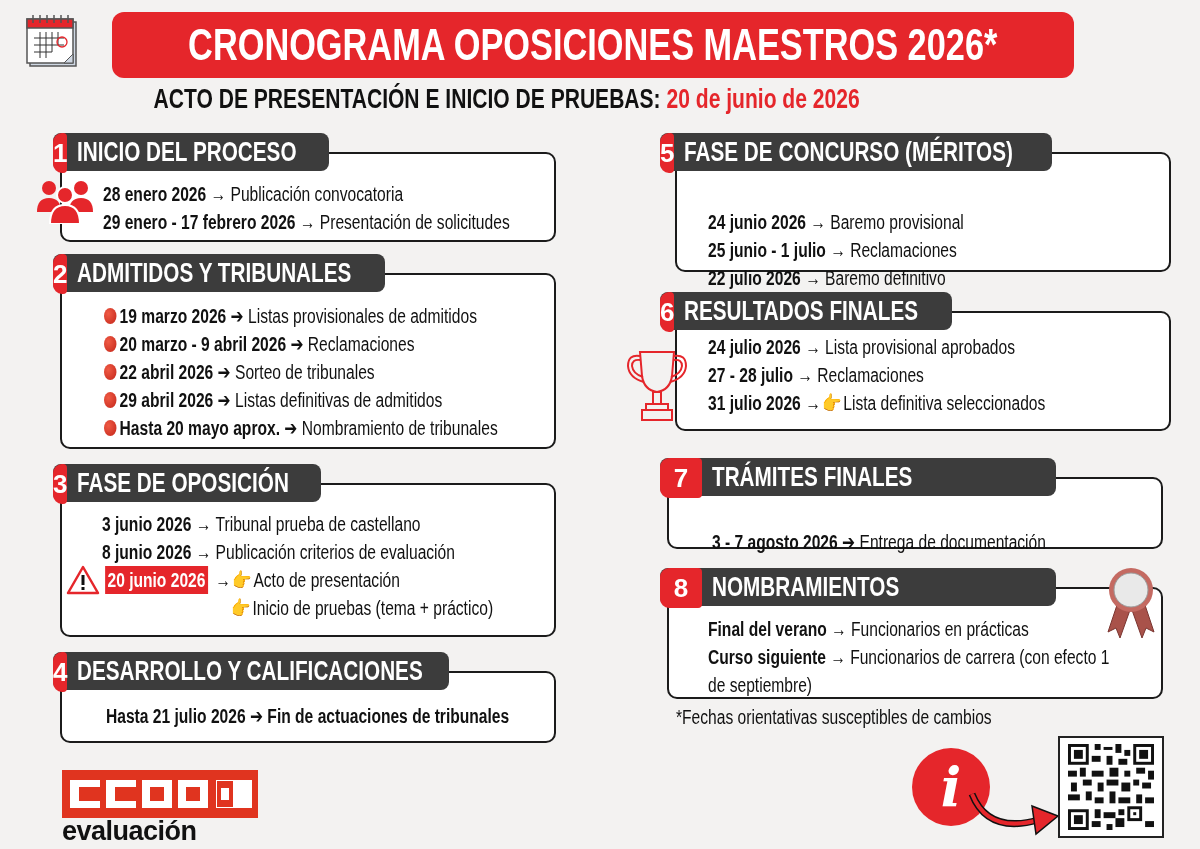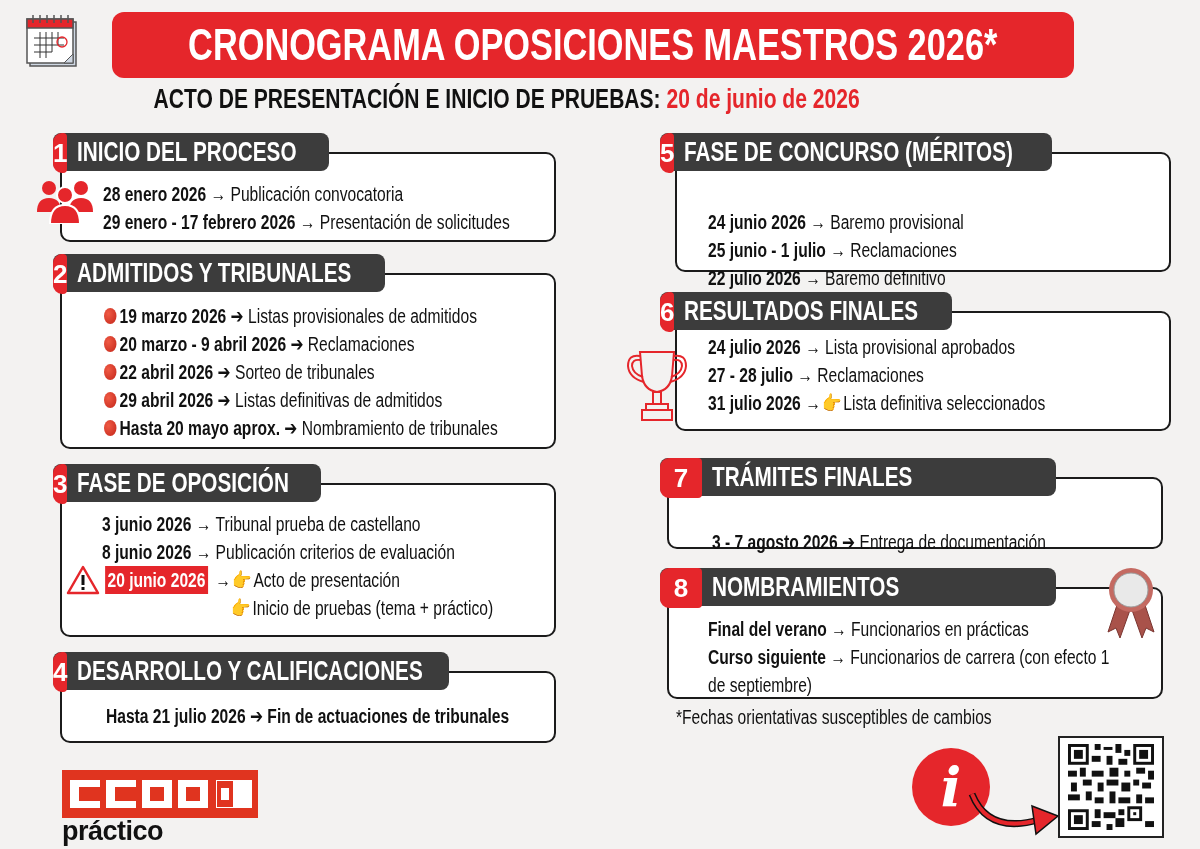--- a/index.html
+++ b/index.html
@@ -259,21 +259,21 @@
   <div class="blk" style="left:44px;top:10px;width:30px;height:28px;"></div>
   <div class="blk" style="left:53px;top:17px;width:21px;height:14px;background:#e0341f;"></div>
   <div class="blk" style="left:80px;top:10px;width:30px;height:28px;"></div>
   <div class="blk" style="left:88px;top:17px;width:14px;height:14px;background:#e0341f;"></div>
   <div class="blk" style="left:116px;top:10px;width:30px;height:28px;"></div>
   <div class="blk" style="left:124px;top:17px;width:14px;height:14px;background:#e0341f;"></div>
   <div class="blk" style="left:154px;top:10px;width:36px;height:28px;"></div>
   <div class="blk" style="left:154px;top:10px;width:18px;height:28px;background:#e0341f;border:1px solid #fff;"></div>
   <div class="blk" style="left:159px;top:18px;width:8px;height:12px;"></div>
 </div>
-<div class="logo-text">práctico</div>
+<div class="logo-text">evaluación</div>
 
 <div class="info-circle">i</div>
 <svg style="position:absolute;left:968px;top:790px;width:92px;height:50px;" viewBox="0 0 92 50">
   <path d="M4 4 Q20 44 70 30" fill="none" stroke="#111" stroke-width="7"></path>
   <path d="M4 4 Q20 44 70 30" fill="none" stroke="#e5262b" stroke-width="4"></path>
   <path d="M64 16 L90 26 L68 44 Z" fill="#e5262b" stroke="#111" stroke-width="1.5"></path>
 </svg>
 <div class="qr">
   <svg viewBox="0 0 29 29" style="position:absolute;left:8px;top:6px;width:86px;height:86px;">
     <g fill="#111">

